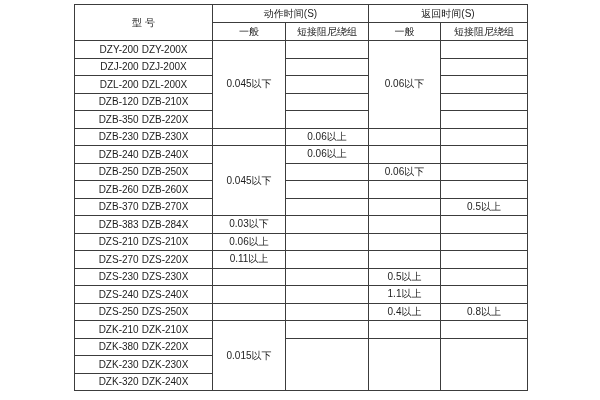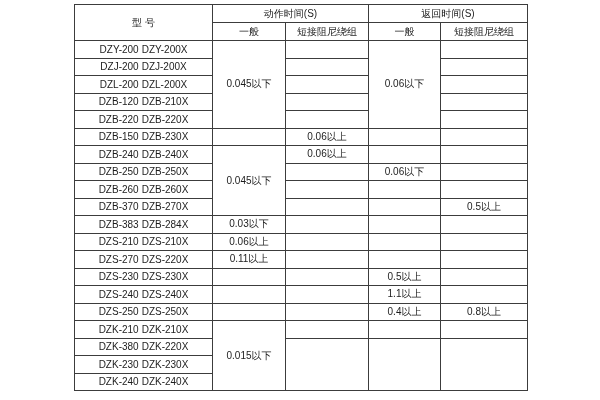--- a/index.html
+++ b/index.html
@@ -87,26 +87,26 @@
           <td class="model-cell"><span>DZL-200</span><span>DZL-200X</span></td>
           <td></td>
           <td></td>
         </tr>
         <tr>
           <td class="model-cell"><span>DZB-120</span><span>DZB-210X</span></td>
           <td></td>
           <td></td>
         </tr>
         <tr>
-          <td class="model-cell"><span>DZB-220</span><span>DZB-220X</span></td>
+          <td class="model-cell"><span>DZB-350</span><span>DZB-220X</span></td>
           <td></td>
           <td></td>
         </tr>
         <tr>
-          <td class="model-cell"><span>DZB-150</span><span>DZB-230X</span></td>
+          <td class="model-cell"><span>DZB-230</span><span>DZB-230X</span></td>
           <td></td>
           <td>0.06以上</td>
           <td></td>
           <td></td>
         </tr>
         <tr>
           <td class="model-cell"><span>DZB-240</span><span>DZB-240X</span></td>
           <td rowspan="4">0.045以下</td>
           <td>0.06以上</td>
           <td></td>
@@ -182,17 +182,17 @@
         <tr>
           <td class="model-cell"><span>DZK-380</span><span>DZK-220X</span></td>
           <td rowspan="3"></td>
           <td rowspan="3"></td>
           <td rowspan="3"></td>
         </tr>
         <tr>
           <td class="model-cell"><span>DZK-230</span><span>DZK-230X</span></td>
         </tr>
         <tr>
-          <td class="model-cell"><span>DZK-240</span><span>DZK-240X</span></td>
+          <td class="model-cell"><span>DZK-320</span><span>DZK-240X</span></td>
         </tr>
       </tbody>
   </table>
 </div>
 
 </body></html>

